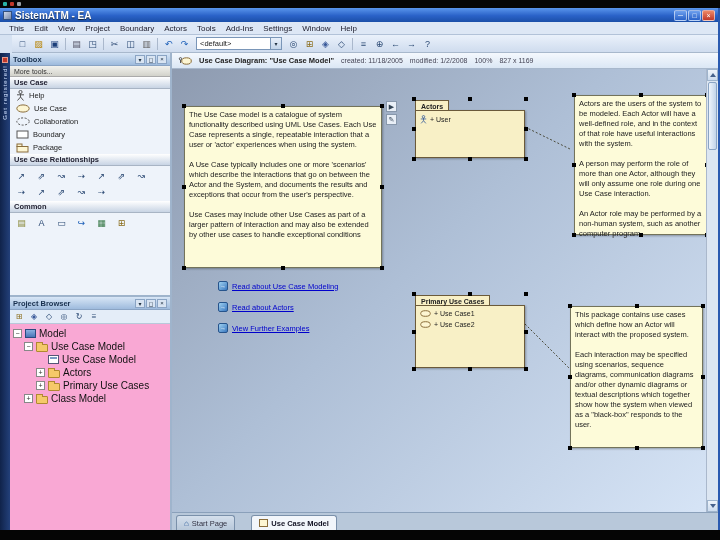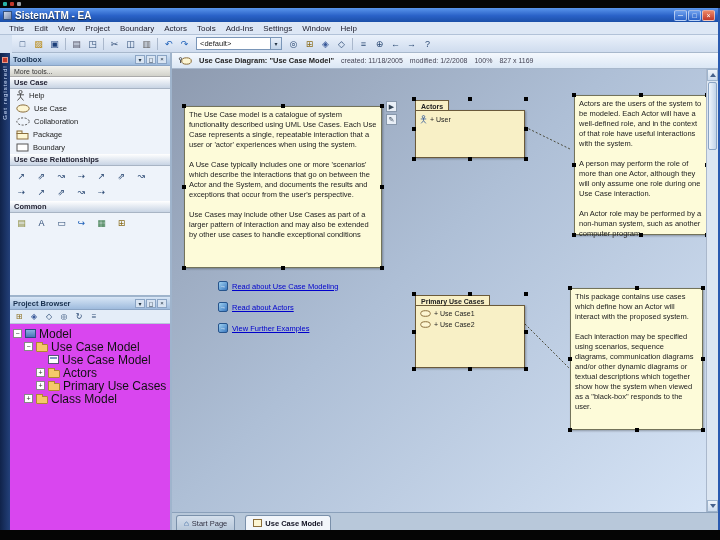--- a/index.html
+++ b/index.html
@@ -64,21 +64,21 @@
 
   .more-tools { height:11px; flex:0 0 auto; background:linear-gradient(180deg,#f2f2ee,#d2d2ca); border-bottom:1px solid #aaa; display:flex; align-items:center; padding:0 4px; font-size:7px; color:#333; }
   .tb-group-header { height:12px; flex:0 0 auto; background:linear-gradient(180deg,#ffffff,#c8d4e4); border-bottom:1px solid #a8b4c4; display:flex; align-items:center; padding:0 4px; font-size:7.5px; font-weight:bold; color:#223; }
   .tb-item { height:13px; display:flex; align-items:center; gap:4px; padding-left:6px; font-size:7.5px; color:#222; }
   .rel-grid { display:flex; flex-wrap:wrap; padding:2px; gap:1px; width:150px; }
   .rel-ic { width:19px; height:15px; display:flex; align-items:center; justify-content:center; font-size:9px; color:#2c4a74; }
 
   .pb-toolbar { height:14px; flex:0 0 auto; border-bottom:1px solid #b8c8da; display:flex; align-items:center; padding:0 2px; gap:1px; background:#e4edf8; }
   .pb-ic { width:14px; height:13px; display:flex; align-items:center; justify-content:center; font-size:8px; color:#2c4a74; }
 
-  .tree { flex:1; background:#d946ef; padding-top:3px; font-size:12px; color:#111; overflow:hidden; }
+  .tree { flex:1; background:#f9a8d4; padding-top:3px; font-size:10px; color:#111; overflow:hidden; }
   .tree-row { height:13px; display:flex; align-items:center; gap:3px; }
   .t-label { white-space:nowrap; }
   .exp { width:9px; height:9px; border:1px solid #888; background:#fff; font-size:7px; line-height:7px; text-align:center; color:#333; flex:0 0 auto; }
   .exp-minus::before{content:"−"} .exp-plus::before{content:"+"}
   .t-ic-model { width:11px; height:9px; background:linear-gradient(180deg,#8ab0e0,#4a74b8); border:1px solid #2a4a80; flex:0 0 auto; }
   .t-ic-folder { width:12px; height:8px; background:#f5c96a; border:1px solid #b08830; border-radius:1px; position:relative; margin-top:2px; flex:0 0 auto; }
   .t-ic-folder::before { content:""; position:absolute; left:-1px; top:-3px; width:5px; height:2px; background:#f5c96a; border:1px solid #b08830; border-bottom:none; }
   .t-ic-diagram { width:11px; height:9px; background:#fff; border:1px solid #557; position:relative; flex:0 0 auto; }
   .t-ic-diagram::before { content:""; position:absolute; left:1px; right:1px; top:1px; height:2px; background:#7a9ac4; }
 
@@ -91,21 +91,21 @@
   .canvas { flex:1; position:relative; background:linear-gradient(135deg,#8e9bb0 0%,#aebfd6 45%,#d6e4f6 100%); overflow:hidden; }
   .connectors { position:absolute; inset:0; width:100%; height:100%; pointer-events:none; }
 
   .vscroll { width:12px; flex:0 0 auto; background:#dce6f2; border-left:1px solid #aab8cc; display:flex; flex-direction:column; }
   .sb-btn { height:12px; flex:0 0 auto; background:linear-gradient(180deg,#eef4fb,#cddcee); border:1px solid #9fb4cc; display:flex; align-items:center; justify-content:center; }
   .sb-up::before { content:""; border:3px solid transparent; border-bottom:4px solid #46618c; margin-top:-3px; }
   .sb-down::before { content:""; border:3px solid transparent; border-top:4px solid #46618c; margin-bottom:-3px; }
   .sb-track { flex:1; padding:1px; }
   .sb-thumb { height:68px; background:linear-gradient(90deg,#eef4fb,#c2d4ea); border:1px solid #8aa4c4; border-radius:2px; }
 
-  .tabbar { height:18px; flex:0 0 auto; background:#b8c8da; border-top:1px solid #8aa0ba; display:flex; align-items:flex-end; padding:2px 4px 0; gap:10px; }
+  .tabbar { height:18px; flex:0 0 auto; background:#b8c8da; border-top:1px solid #8aa0ba; display:flex; align-items:flex-end; padding:2px 4px 0; gap:16px; }
   .dtab { height:15px; display:flex; align-items:center; gap:3px; padding:0 7px; font-size:7.5px; border:1px solid #7a90aa; border-bottom:none; border-radius:3px 3px 0 0; background:linear-gradient(180deg,#d4dfec,#b8c8da); color:#334; white-space:nowrap; }
   .dtab.active { background:#f2f6fb; font-weight:bold; color:#112; }
   .ti-home::before { content:"⌂"; font-size:8px; color:#2a5a9a; }
   .ti-diagram { width:9px; height:8px; background:#fdf6d3; border:1px solid #8a6d3b; display:inline-block; }
 
   
   .note { position:absolute; background:#fdfbd9; border:1px solid #73735a; box-shadow:1px 1px 2px rgba(0,0,0,.3); padding:3px 4px; }
   .note-text { font-size:7.5px; line-height:10px; color:#222; white-space:pre-line; }
 
   .pkg { position:absolute; font-size:7px; color:#222; }
@@ -228,31 +228,31 @@
               </svg>
             <span>Use Case</span>
           </div>
           <div class="tb-item">
             <svg width="14" height="9">
                 <ellipse cx="7" cy="4.5" rx="6.2" ry="3.6" fill="none" stroke="#555" stroke-dasharray="2,1.5"></ellipse>
               </svg>
             <span>Collaboration</span>
           </div>
           <div class="tb-item">
+            <svg width="13" height="9">
+                <rect x="1" y="1" width="11" height="7" fill="#fff" stroke="#555"></rect>
+              </svg>
+            <span>Boundary</span>
+          </div>
+          <div class="tb-item">
             <svg width="13" height="10">
                 <rect x="1" y="3.5" width="11" height="5.5" fill="#fdf6d3" stroke="#8a6d3b"></rect>
                 <rect x="1" y="1" width="5" height="2.5" fill="#fdf6d3" stroke="#8a6d3b"></rect>
               </svg>
             <span>Package</span>
-          </div>
-          <div class="tb-item">
-            <svg width="13" height="9">
-                <rect x="1" y="1" width="11" height="7" fill="#fff" stroke="#555"></rect>
-              </svg>
-            <span>Boundary</span>
           </div>
 
           <div class="tb-group-header">Use Case Relationships</div>
           <div class="rel-grid">
             <span class="rel-ic g-a1"></span>
             <span class="rel-ic g-a2"></span>
             <span class="rel-ic g-a3"></span>
             <span class="rel-ic g-a4"></span>
             <span class="rel-ic g-a1"></span>
             <span class="rel-ic g-a2"></span>
@@ -440,21 +440,21 @@
             <div class="handle h-nw"></div>
                 <div class="handle h-n"></div>
                 <div class="handle h-ne"></div>
                 <div class="handle h-w"></div>
                 <div class="handle h-e"></div>
                 <div class="handle h-sw"></div>
                 <div class="handle h-s"></div>
                 <div class="handle h-se"></div>
               </div>
 
-            <div class="note selected" style="left:398px;top:219px;width:133px;height:142px">
+            <div class="note selected" style="left:398px;top:237px;width:133px;height:142px">
               <div class="note-text">This package contains use cases which define how an Actor will interact with the proposed system.
 
 Each interaction may be specified using scenarios, sequence diagrams, communication diagrams and/or other dynamic diagrams or textual descriptions which together show how the system when viewed as a "black-box" responds to the user.</div>
             <div class="handle h-nw"></div>
                 <div class="handle h-n"></div>
                 <div class="handle h-ne"></div>
                 <div class="handle h-w"></div>
                 <div class="handle h-e"></div>
                 <div class="handle h-sw"></div>
                 <div class="handle h-s"></div>

